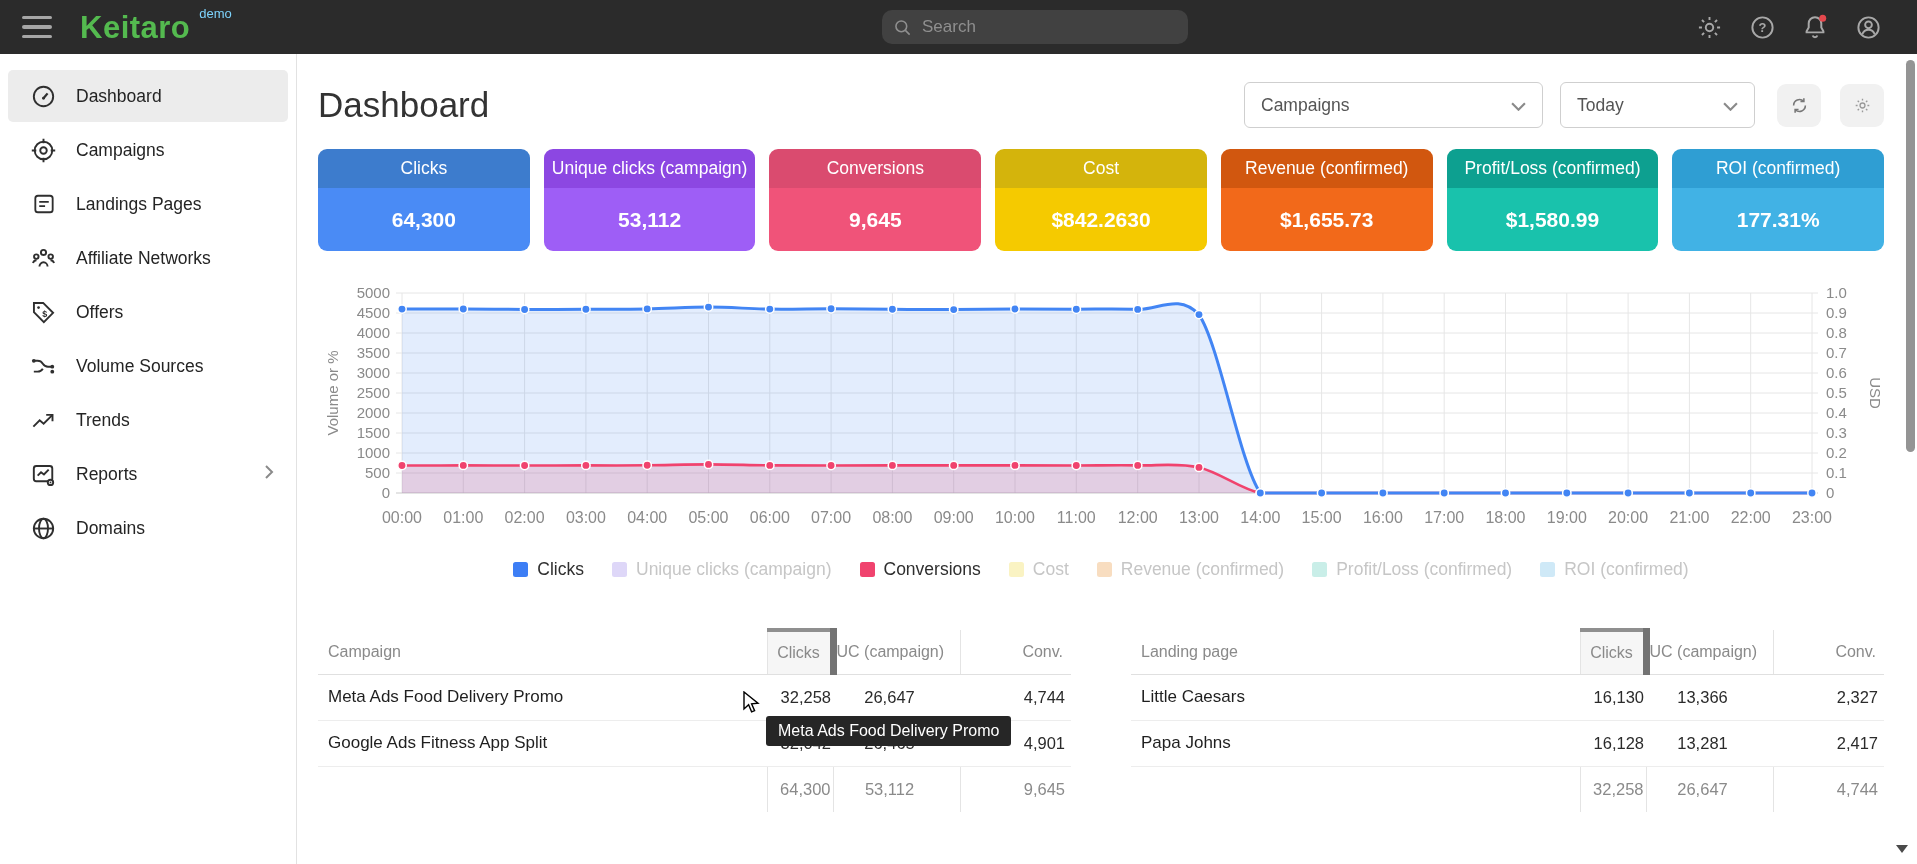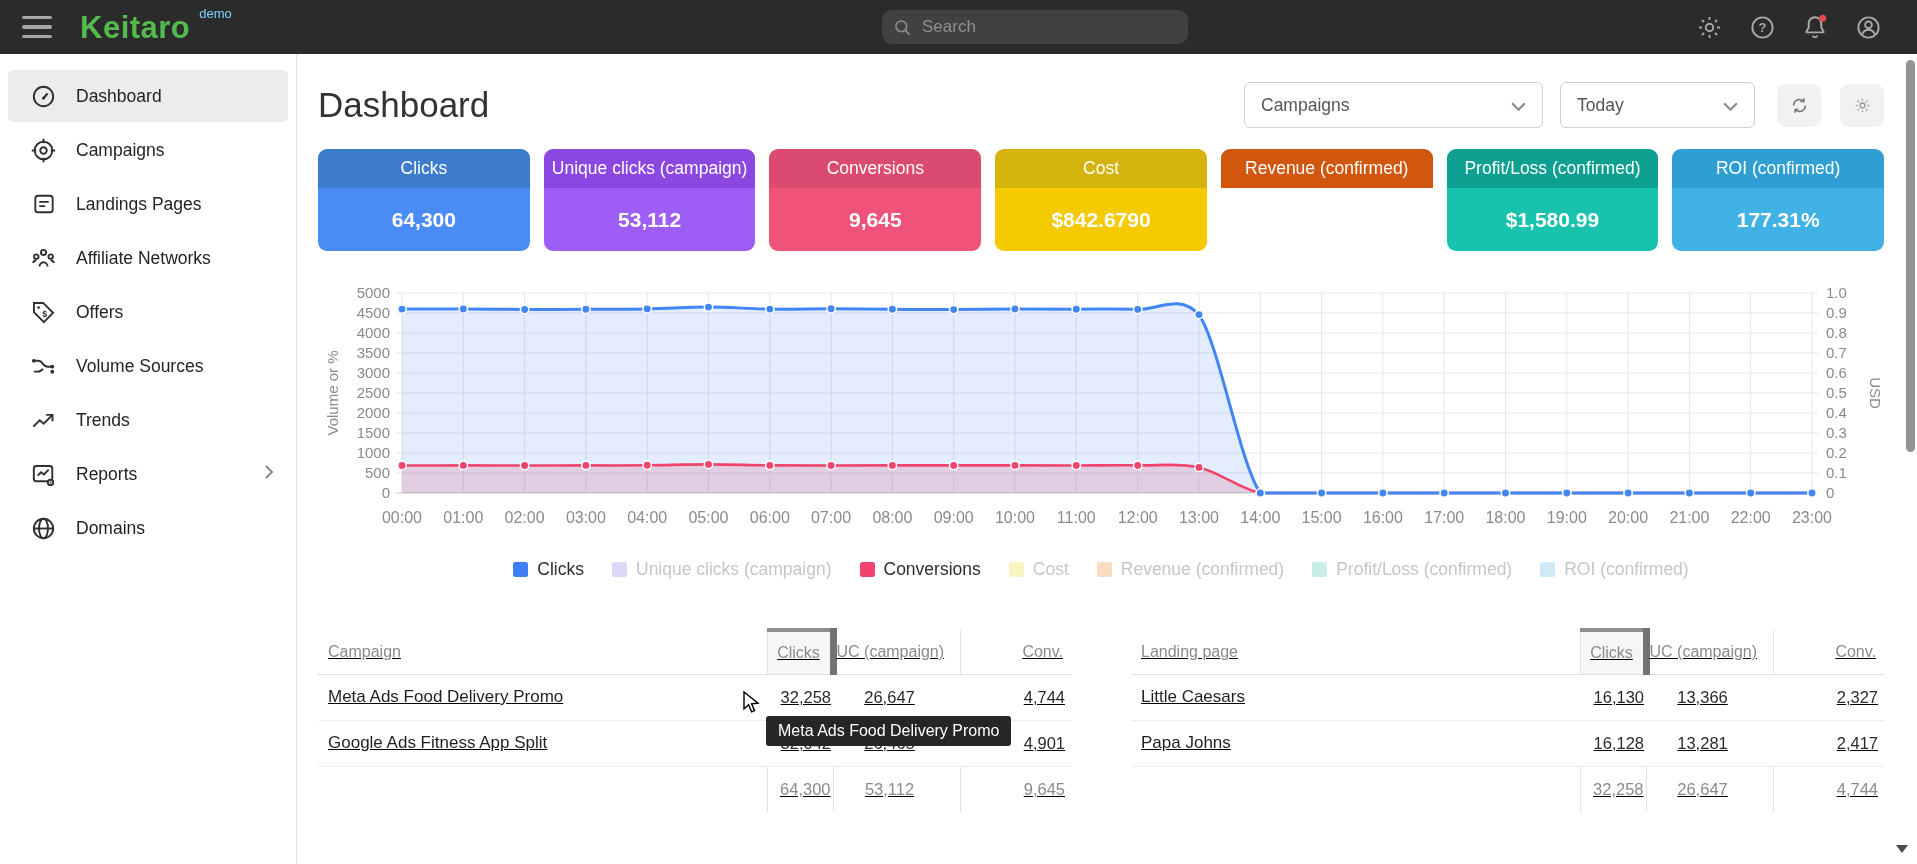--- a/index.html
+++ b/index.html
@@ -60,21 +60,21 @@
 
   
   .chart-wrap { margin-top:28px; position:relative; }
   .legend { margin-top:24px; display:flex; justify-content:center; gap:28px; align-items:center; }
   .leg-item { display:flex; align-items:center; cursor:pointer; font-size:17.5px; }
   .leg-item .sw { width:15px; height:15px; border-radius:2.5px; margin-right:9px; }
   .leg-item.on  { color:#2f2f2f; }
   .leg-item.off { color:#c6c6c6; }
 
   
-  .tables { display:flex; gap:60px; margin-top:48px;text-decoration:underline; }
+  .tables { display:flex; gap:60px; margin-top:48px; }
   .dtable { flex:1; }
   table { width:100%; border-collapse:collapse; table-layout:fixed; }
   col.c1 { width:66px; } col.c2 { width:127px; } col.c3 { width:111px; }
   th { font-weight:400; font-size:16px; color:#8a8a8a; height:44px;
        border-bottom:1px solid #e0e0e0; cursor:pointer; }
   th.c0 { text-align:left; padding-left:10px; }
   th.c1 { text-align:center; border-left:1px solid #e4e4e4; }
   th.c2 { text-align:left; padding-right:10px; border-left:7px solid #737373; }
   th.c3 { text-align:right; padding-right:8px;  border-left:1px solid #e4e4e4; }
   th.sorted { border-top:4px solid #8f8f8f; background:#f6f6f6; }
@@ -293,24 +293,25 @@
           <div class="card">
             <div class="card-head" style="background:#8c47e2">Unique clicks (campaign)</div>
             <div class="card-body" style="background:#9e5ef6">53,112</div>
           </div>
           <div class="card">
             <div class="card-head" style="background:#da4b6f">Conversions</div>
             <div class="card-body" style="background:#f05379">9,645</div>
           </div>
           <div class="card">
             <div class="card-head" style="background:#d4b40c">Cost</div>
-            <div class="card-body" style="background:#f5ca00">$842.6790</div>
+            <div class="card-body" style="background:#f5ca00">$842.2630</div>
           </div>
           <div class="card">
             <div class="card-head" style="background:#d1570f">Revenue (confirmed)</div>
+            <div class="card-body" style="background:#f2691a">$1,655.73</div>
           </div>
           <div class="card">
             <div class="card-head" style="background:#0da090">Profit/Loss (confirmed)</div>
             <div class="card-body" style="background:#19c2ac">$1,580.99</div>
           </div>
           <div class="card">
             <div class="card-head" style="background:#2f9ed3">ROI (confirmed)</div>
             <div class="card-body" style="background:#41b2e5">177.31%</div>
           </div>
         </div>

